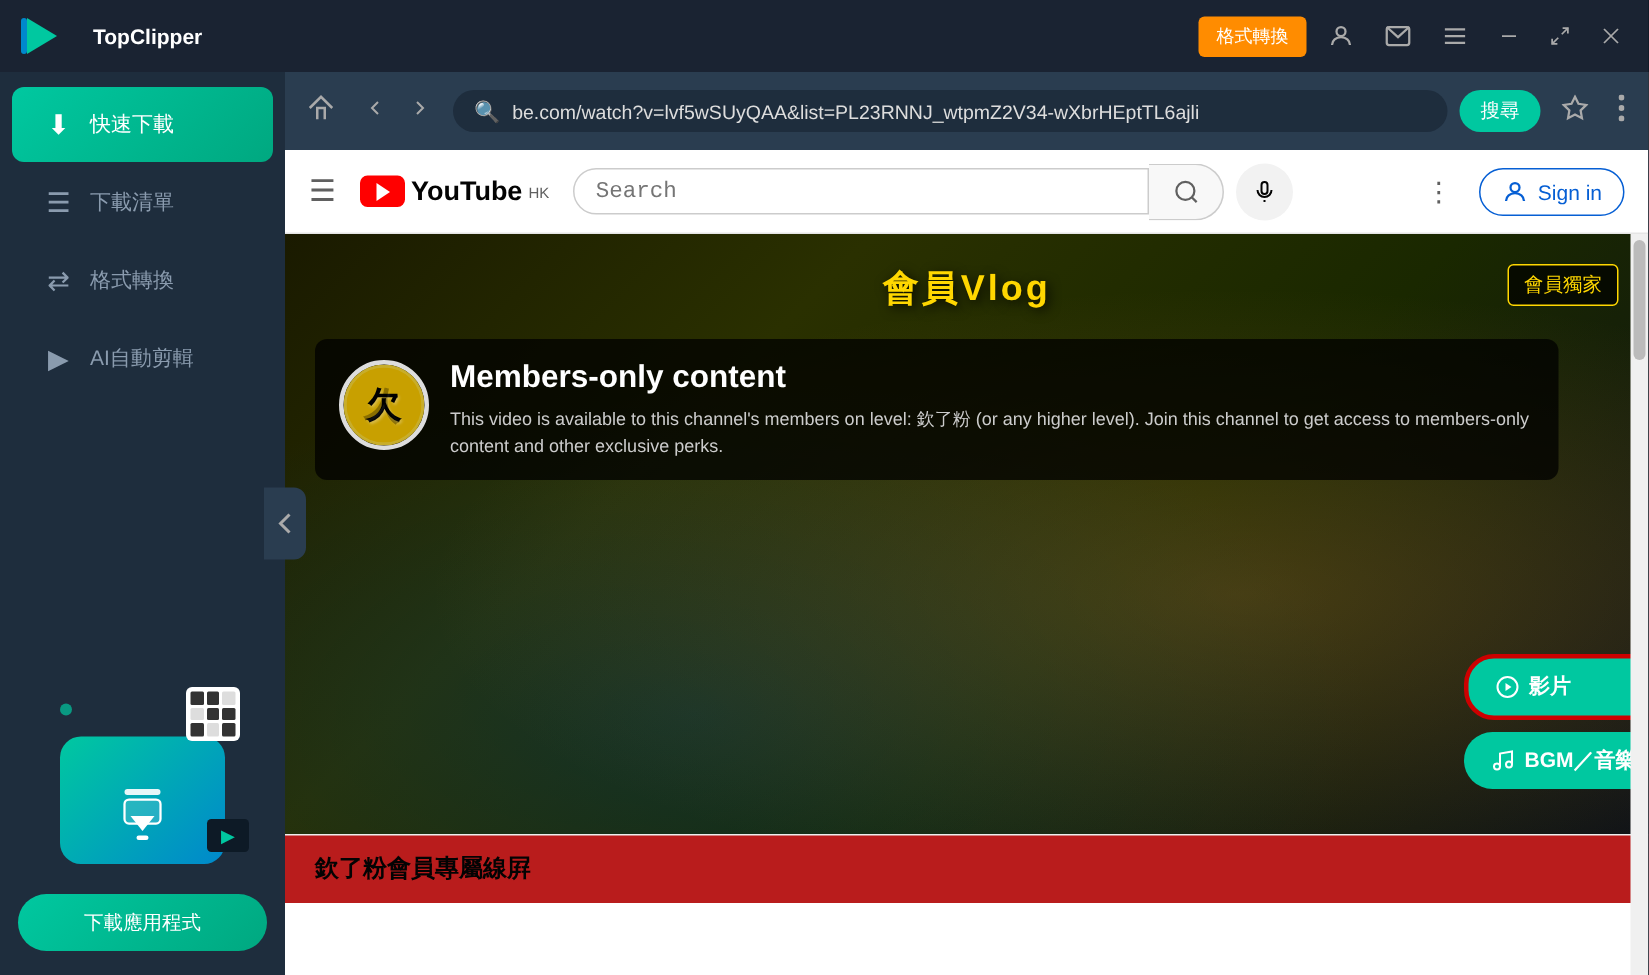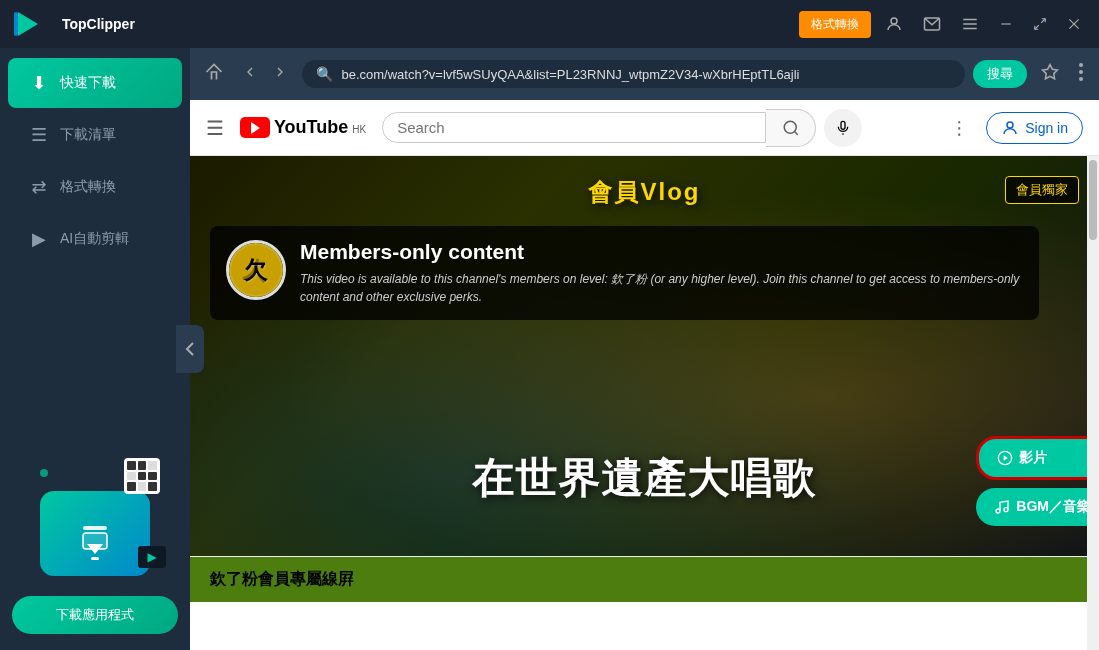--- a/index.html
+++ b/index.html
@@ -284,20 +284,21 @@
       border-radius: 20px 0 0 20px;
       padding: 6px 14px;
     }
     .yt-search-input {
       flex: 1;
       border: none;
       outline: none;
       font-size: 15px;
       color: #030303;
       background: none;
+      font-family: Liberation Mono, monospace;
     }
     .yt-search-btn {
       width: 50px;
       height: 38px;
       background: #f8f8f8;
       border: 1px solid #ccc;
       border-left: none;
       border-radius: 0 20px 20px 0;
       cursor: pointer;
       display: flex;
@@ -441,21 +442,20 @@
     .members-title-text {
       font-size: 21px;
       font-weight: bold;
       color: white;
       margin-bottom: 6px;
     }
     .members-desc-text {
       font-size: 12px;
       color: #ccc;
       line-height: 1.5;
-      font-style: italic;
     }
     .video-big-title {
       position: absolute;
       bottom: 50px;
       left: 0;
       right: 0;
       text-align: center;
       font-size: 42px;
       font-weight: 900;
       color: white;
@@ -493,21 +493,21 @@
       font-size: 14px;
       cursor: pointer;
       display: flex;
       align-items: center;
       gap: 6px;
       white-space: nowrap;
       font-weight: bold;
     }
     .channel-title-bar {
       padding: 12px 20px;
-      background: #4d7c0f;
+      background: #b91c1c;
       border-top: 1px solid #eee;
     }
     .channel-title-text {
       font-size: 16px;
       font-weight: bold;
       color: #030303;
     }
 
     
     .scroll-track {
@@ -748,21 +748,20 @@
                   <text x="25" y="33" text-anchor="middle" font-size="24" font-weight="900" fill="black" opacity="0.3" transform="rotate(10,25,25)">人</text>
                 </svg>
               </div>
             </div>
             <div class="members-text-block">
               <div class="members-title-text">Members-only content</div>
               <div class="members-desc-text">This video is available to this channel's members on level: 欽了粉 (or any higher level). Join this channel to get access to members-only content and other exclusive perks.</div>
             </div>
           </div>
 
-          <div class="video-big-title">在世界遺產大唱歌</div>
 
           <div class="video-action-btns">
             <button class="action-btn-video">
               <svg width="16" height="16" viewBox="0 0 24 24" fill="none" stroke="white" stroke-width="2">
                   <circle cx="12" cy="12" r="10"></circle>
                   <polygon points="10 8 16 12 10 16 10 8" fill="white" stroke="none"></polygon>
                 </svg>
               <span>影片</span>
             </button>
             <button class="action-btn-bgm">

